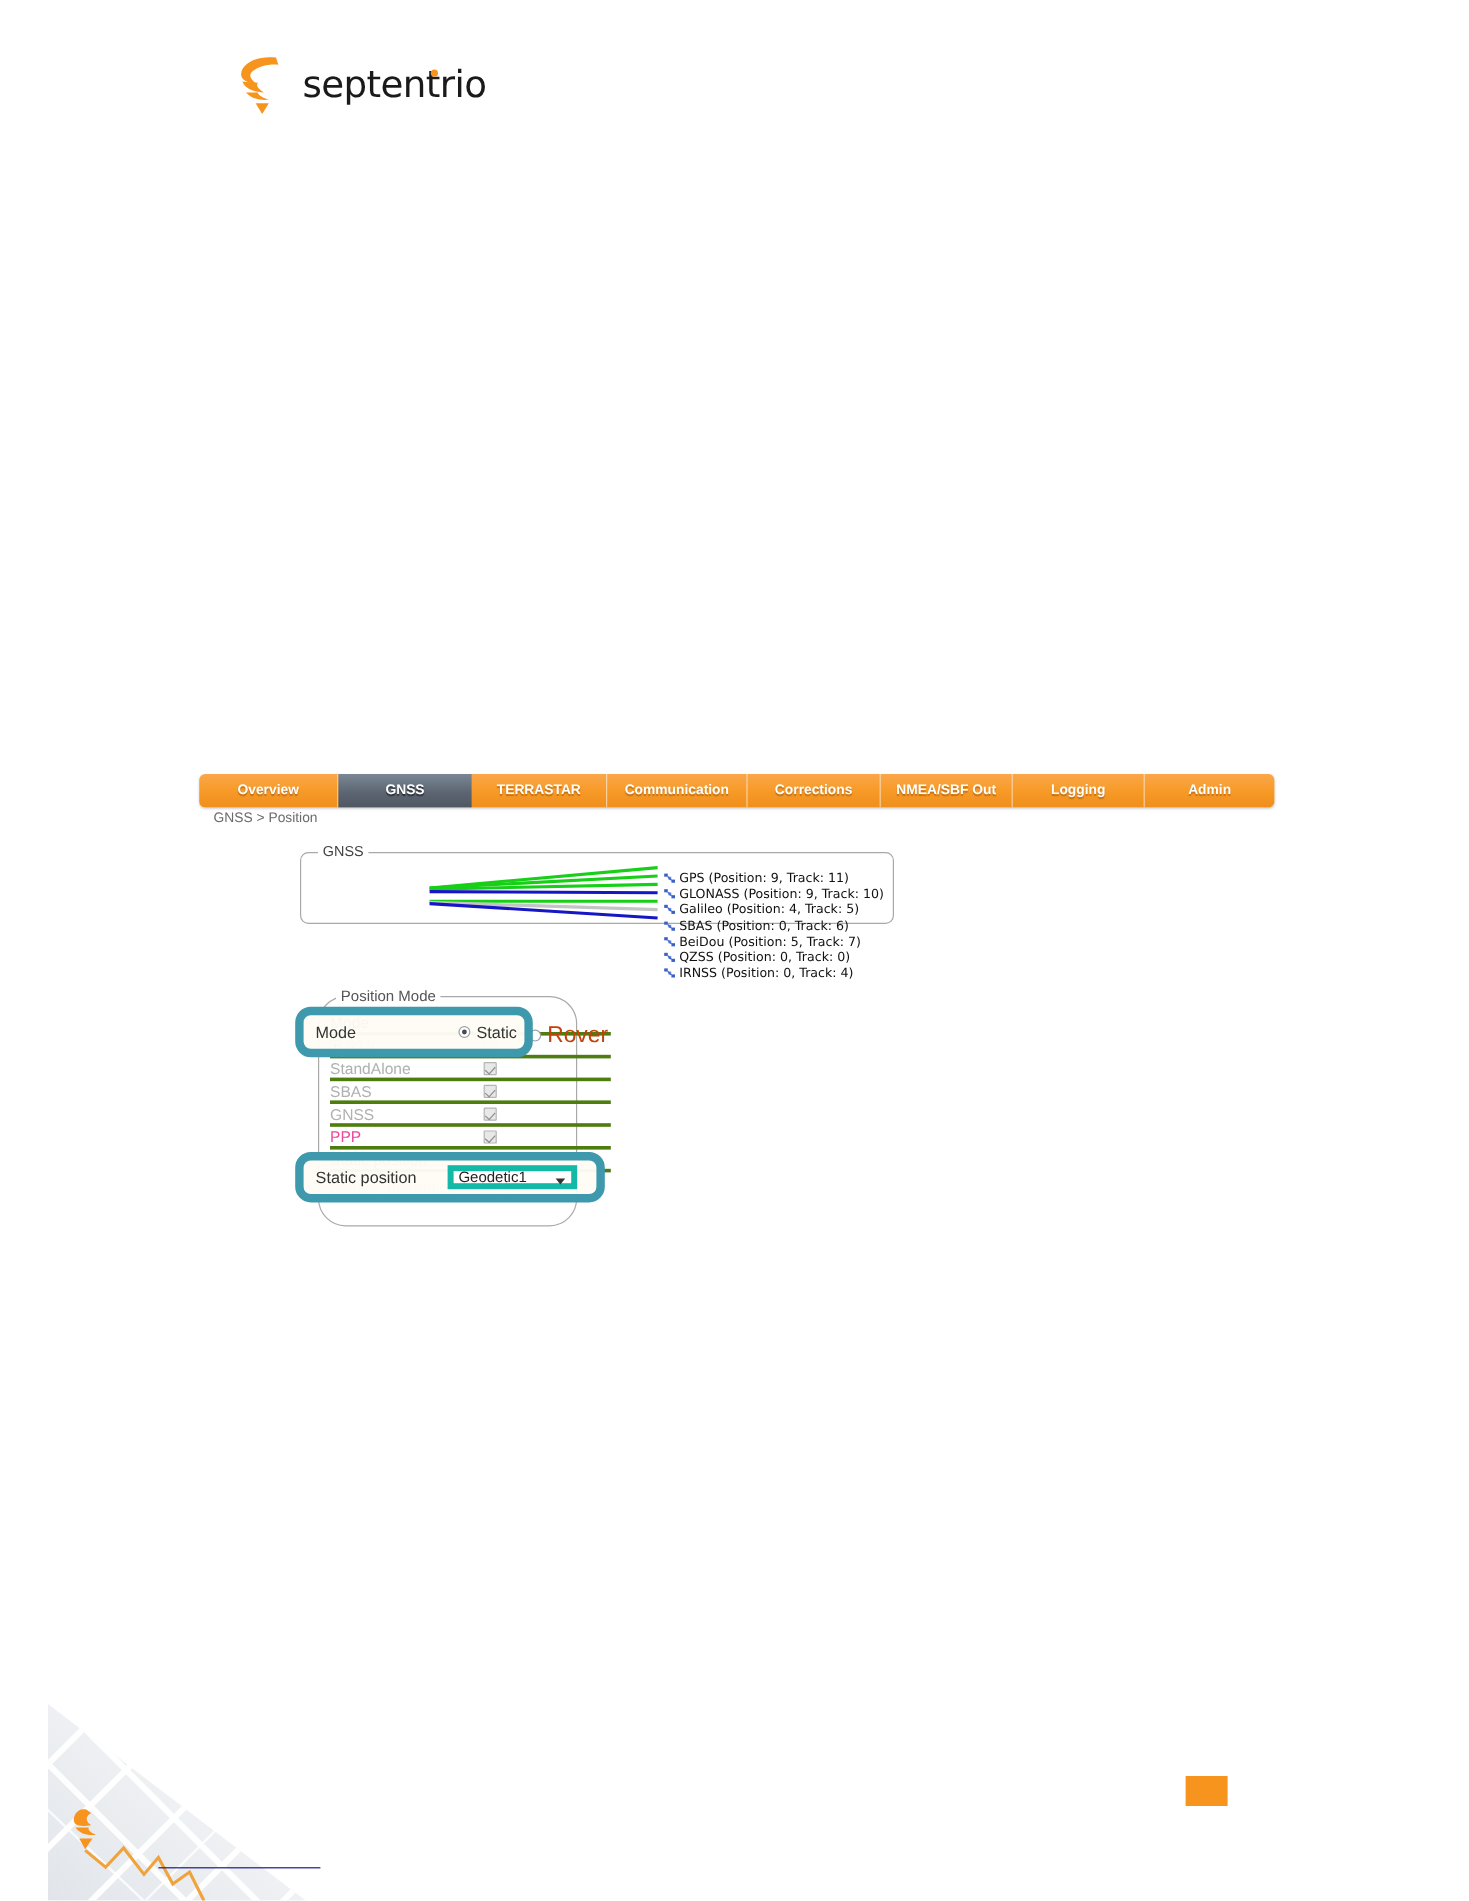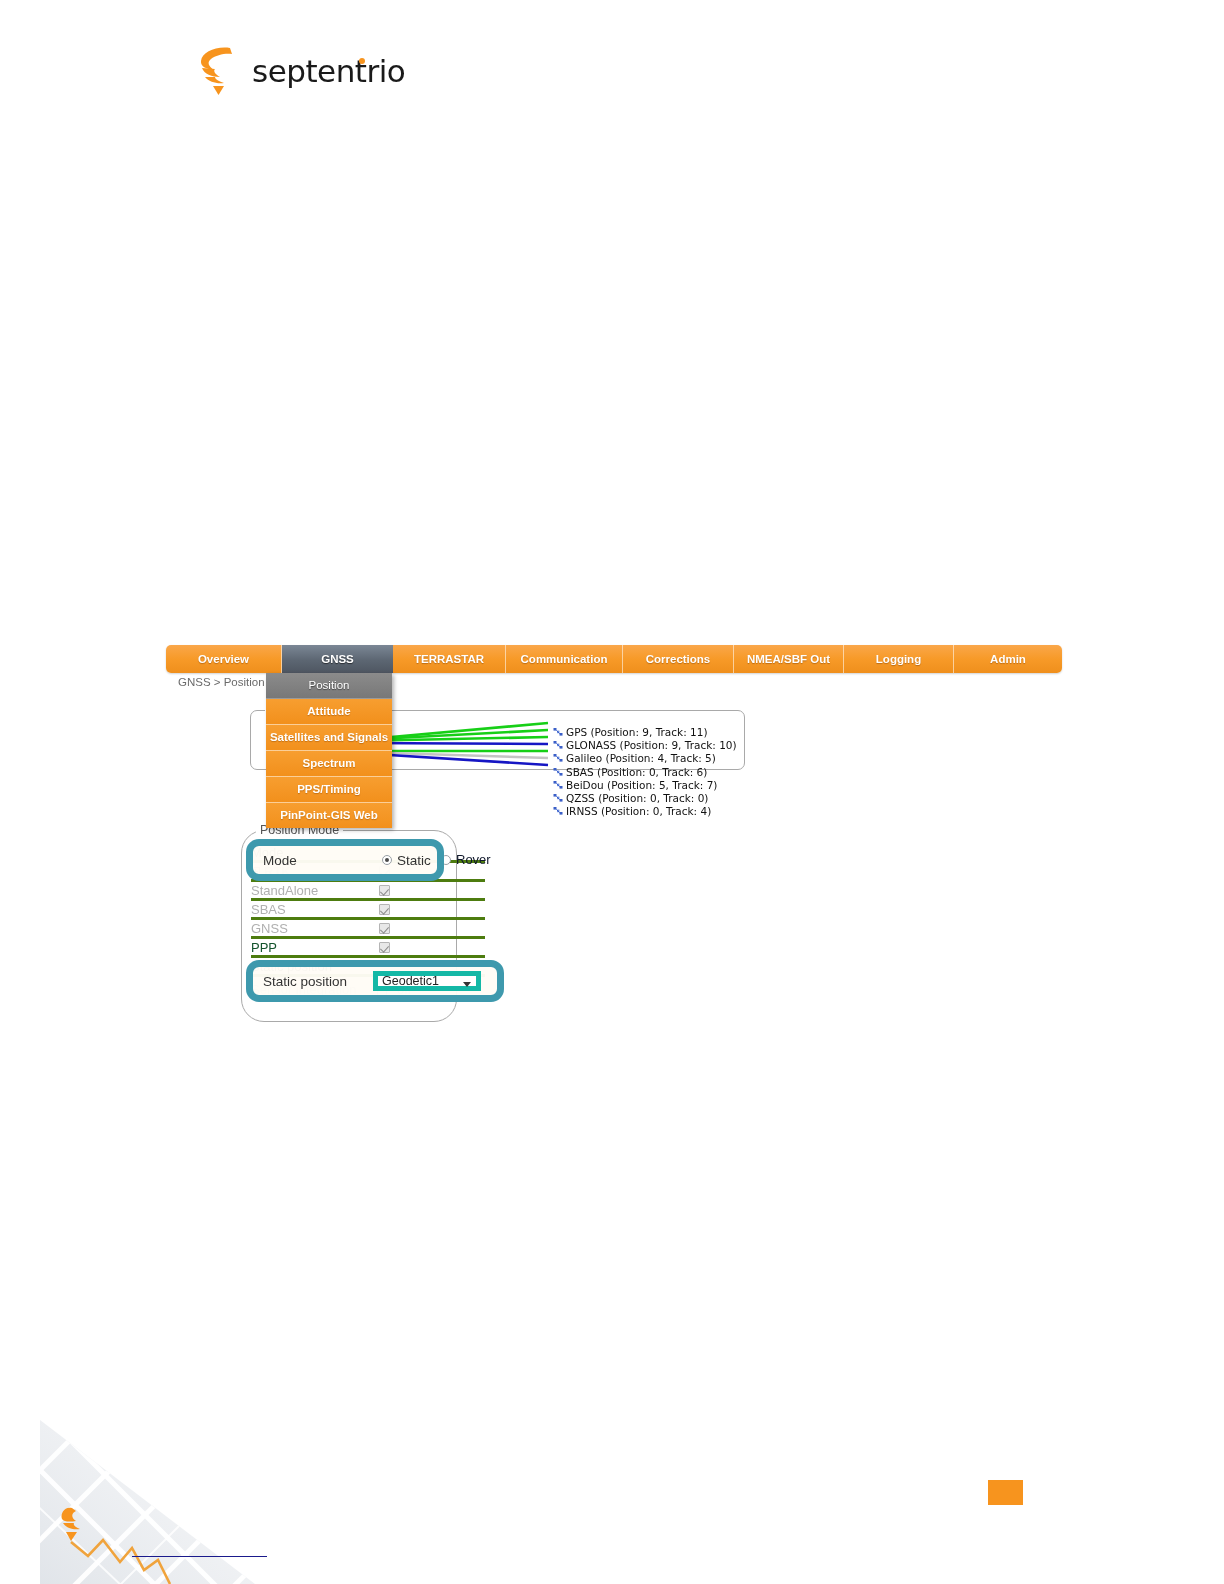--- a/index.html
+++ b/index.html
@@ -116,21 +116,21 @@
   .satrow{
     height:13.3px;display:flex;align-items:center;
     font-size:10.5px;color:#111;white-space:nowrap;
   }
   .saticon{
     width:12px;height:12px;margin-right:2px;flex:0 0 auto;
     position:relative;
   }
 
   
-  #posmode-fs{left:75px;top:185px;width:216px;height:192px;border-radius:23px;}
+  #posmode-fs{left:99px;top:185px;width:216px;height:192px;border-radius:23px;}
   #posmode-fs .fs-legend{font-size:12.5px;color:#555;}
 
   .prow{
     position:absolute;left:9px;width:234px;height:19px;
     display:flex;align-items:center;
     border-bottom:3px solid #4d7c0f;
     box-sizing:border-box;
     font-size:13px;color:#444;
   }
   .prow .plabel{flex:0 0 auto;}
@@ -253,28 +253,20 @@
     <div class="navtab" style="width:110px">
         <span>Logging</span>
       </div>
     <div class="navtab" style="width:108px">
         <span>Admin</span>
       </div>
   </div>
 
   <div class="breadcrumb">GNSS &gt; Position</div>
 
-  <div class="dropdown">
-    <div class="ditem sel"><span>Position</span></div>
-    <div class="ditem"><span>Attitude</span></div>
-    <div class="ditem"><span>Satellites and Signals</span></div>
-    <div class="ditem"><span>Spectrum</span></div>
-    <div class="ditem"><span>PPS/Timing</span></div>
-    <div class="ditem"><span>PinPoint-GIS Web</span></div>
-  </div>
 
   <div class="fs" id="gnss-fs">
     <span class="fs-legend">GNSS</span>
   </div>
 
   <svg id="satsvg" viewBox="0 0 495 60">
     <line x1="108" y1="30" x2="298" y2="13" stroke="#17cf17" stroke-width="2.6"></line>
     <line x1="108" y1="30" x2="298" y2="20" stroke="#17cf17" stroke-width="2.6"></line>
     <line x1="108" y1="31" x2="298" y2="27" stroke="#17cf17" stroke-width="2.6"></line>
     <line x1="108" y1="33" x2="298" y2="34" stroke="#1616c4" stroke-width="2.6"></line>
@@ -370,21 +362,21 @@
     <div class="prow" style="top:70px;color:#b0b0b0;">
       <span class="plabel">SBAS</span>
       <span class="pctl"><span class="chk"></span></span>
     </div>
 
     <div class="prow" style="top:89px;color:#b0b0b0;">
       <span class="plabel">GNSS</span>
       <span class="pctl"><span class="chk"></span></span>
     </div>
 
-    <div class="prow" style="top:108px;color:#14532d;">
+    <div class="prow" style="top:108px;color:#ec4899;">
       <span class="plabel">PPP</span>
       <span class="pctl"><span class="chk"></span></span>
     </div>
 
     <div class="prow" style="top:127px;">
       <span class="plabel">Static position</span>
     </div>
 
     <div class="prow" style="top:149px;color:#9fb0b8;border-bottom:none;">
       <span class="plabel">Sensor integration</span>
@@ -395,21 +387,21 @@
 
   <div class="hl" style="left:80px;top:194px;width:198px;height:42px;"></div>
   <div class="hl-inner" style="left:93px;top:203px;width:172px;height:24px;padding:0 4px;">
     <span>Mode</span>
     <span style="position:absolute;left:123px;display:flex;align-items:center;">
       <span class="radio on"></span>
       <span style="margin-left:5px;">Static</span>
     </span>
   </div>
 
-  <div style="position:absolute;left:275px;top:207px;z-index:19;display:flex;align-items:center;font-size:13px;color:#0f172a;text-align:center;">
+  <div style="position:absolute;left:275px;top:207px;z-index:19;display:flex;align-items:center;font-size:19px;color:#c2410c;text-align:center;">
     <span class="radio"></span>
     <span style="margin-left:5px;">Rover</span>
   </div>
 
   <div class="hl" style="left:80px;top:315px;width:258px;height:42px;"></div>
   <div class="hl-inner" style="left:93px;top:324px;width:232px;height:24px;padding:0 4px;">
     <span>Static position</span>
     <span class="selectbox" style="position:absolute;left:114px;top:2px;">
       <span>Geodetic1</span>
       <span class="arrow"></span>

